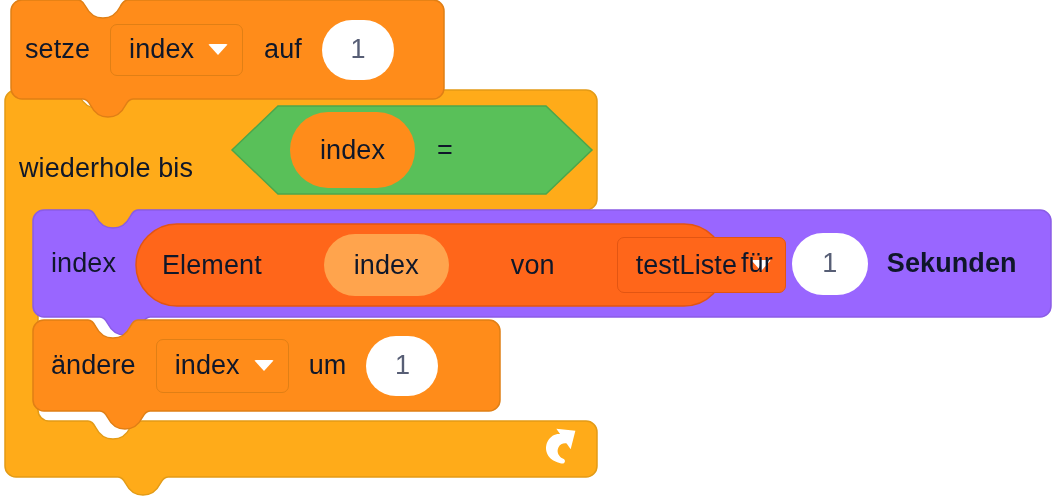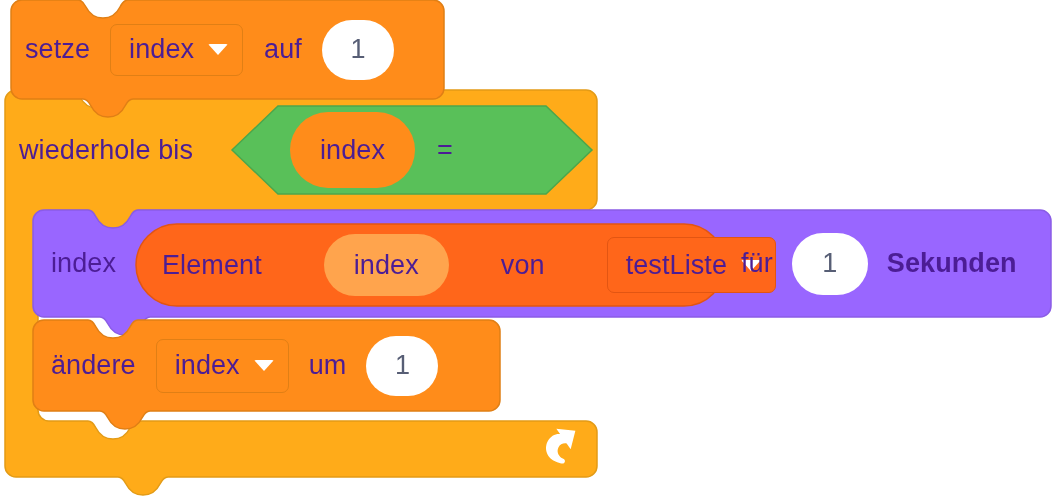--- a/index.html
+++ b/index.html
@@ -19,21 +19,21 @@
 
   #canvas {
     position: absolute;
     left: 0; top: 0;
     width: 1053px;
     height: 499px;
   }
 
   
   .blk-label {
-    color: #4c1d95;
+    color: #0f172a;
     font-size: 27px;
     font-weight: 400;
     line-height: 1;
     white-space: nowrap;
     letter-spacing: 0.1px;
   }
 
   
   .abs { position: absolute; }
 
@@ -213,21 +213,21 @@
         <span class="blk-label">index</span>
         <span class="caret"></span>
       </div>
       <span class="blk-label" style="margin-left:21px;">auf</span>
       <div class="field-round" style="margin-left:20px; width:72px; height:60px;">
         <span>1</span>
       </div>
     </div>
   </div>
 
-  <div class="abs" style="left:5px; top:90px; width:680px; height:120px;">
+  <div class="abs" style="left:5px; top:108px; width:680px; height:120px;">
     <div class="row" style="left:14px; height:120px;">
       <span class="blk-label">wiederhole bis</span>
     </div>
   </div>
 
   <div class="abs" style="left:232px; top:106px; width:360px; height:88px;">
     <div class="row" style="left:58px; height:88px;">
       <div class="oval var" style="height:76px; padding:0 30px;">
         <span class="blk-label">index</span>
       </div>
@@ -240,21 +240,21 @@
       <span class="blk-label">index</span>
     </div>
   </div>
 
   <div class="abs" style="left:136px; top:224px; width:589px; height:82px;">
     <div class="row" style="left:26px; height:82px;gap:40px;">
       <span class="blk-label">Element</span>
       <div class="oval var-light" style="margin-left:22px; height:62px; padding:0 30px;">
         <span class="blk-label">index</span>
       </div>
-      <span class="blk-label" style="margin-left:12px;">von</span>
+      <span class="blk-label" style="margin-left:22px;">von</span>
       <div class="field-drop list-orange" style="margin-left:22px; height:56px;">
         <span class="blk-label">testListe</span>
         <span class="caret"></span>
       </div>
     </div>
   </div>
 
   <div class="abs" style="left:741px; top:210px; width:310px; height:107px;">
     <div class="row" style="left:0px; height:107px;">
       <span class="blk-label">für</span>

